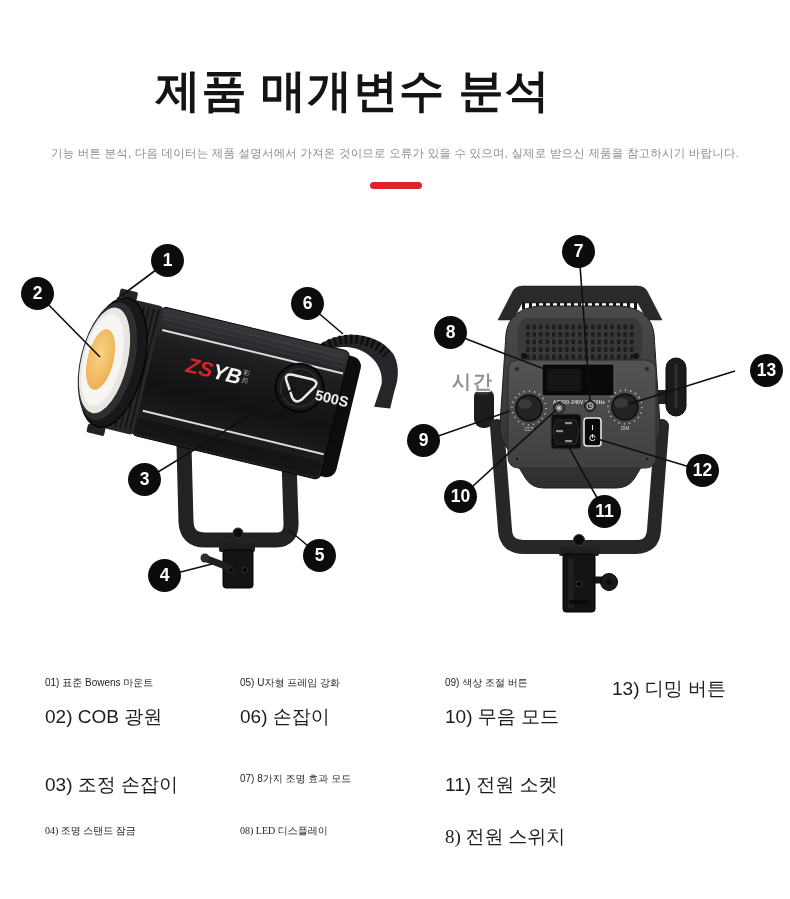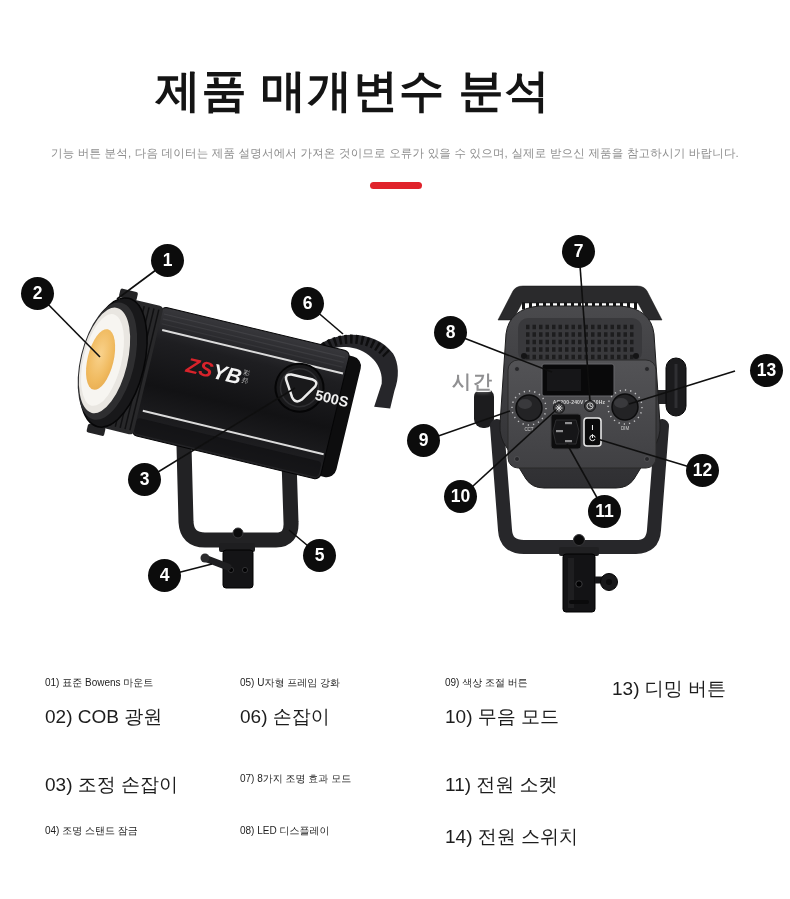--- a/index.html
+++ b/index.html
@@ -27,21 +27,21 @@
   }
   .co{
     position:absolute;z-index:6;width:33px;height:33px;border-radius:50%;
     background:#0c0c0c;color:#fff;font-size:17.5px;font-weight:bold;
     display:flex;align-items:center;justify-content:center;line-height:1;
   }
   .li{position:absolute;color:#1d1d1d;white-space:nowrap;z-index:4;}
   .sm{font-size:10px;}
   .lg{font-size:19px;}
   .c0{left:45px;}.c1{left:240px;}.c2{left:445px;}.c3{left:612px;}
-  .r0{top:676px;}.r1{top:704px;}.r2{top:772px;}.r3{top:824px;}
+  .r0{top:676px;}.r1{top:704px;}.r2{top:772px;}.r3{top:824px;font-family:Liberation Serif, serif;}
   svg text{font-family:"Liberation Sans","DejaVu Sans",sans-serif;}
 </style>
 </head>
 <body>
 
 <div class="page">
 
   <h1 class="title">제품 매개변수 분석</h1>
   <p class="subtitle">기능 버튼 분석, 다음 데이터는 제품 설명서에서 가져온 것이므로 오류가 있을 수 있으며, 실제로 받으신 제품을 참고하시기 바랍니다.</p>
   <div class="accent-bar"></div>
@@ -278,17 +278,17 @@
     <div class="li lg c0 r1">02) COB 광원</div>
     <div class="li lg c0 r2">03) 조정 손잡이</div>
     <div class="li sm c0 r3">04) 조명 스탠드 잠금</div>
     <div class="li sm c1 r0">05) U자형 프레임 강화</div>
     <div class="li lg c1 r1">06) 손잡이</div>
     <div class="li sm c1 r2">07) 8가지 조명 효과 모드</div>
     <div class="li sm c1 r3">08) LED 디스플레이</div>
     <div class="li sm c2 r0">09) 색상 조절 버튼</div>
     <div class="li lg c2 r1">10) 무음 모드</div>
     <div class="li lg c2 r2">11) 전원 소켓</div>
-    <div class="li lg c2 r3">14) 전원 스위치</div>
+    <div class="li lg c2 r3">8) 전원 스위치</div>
     <div class="li lg c3 r0">13) 디밍 버튼</div>
   </div>
 
 </div>
 
 </body></html>

